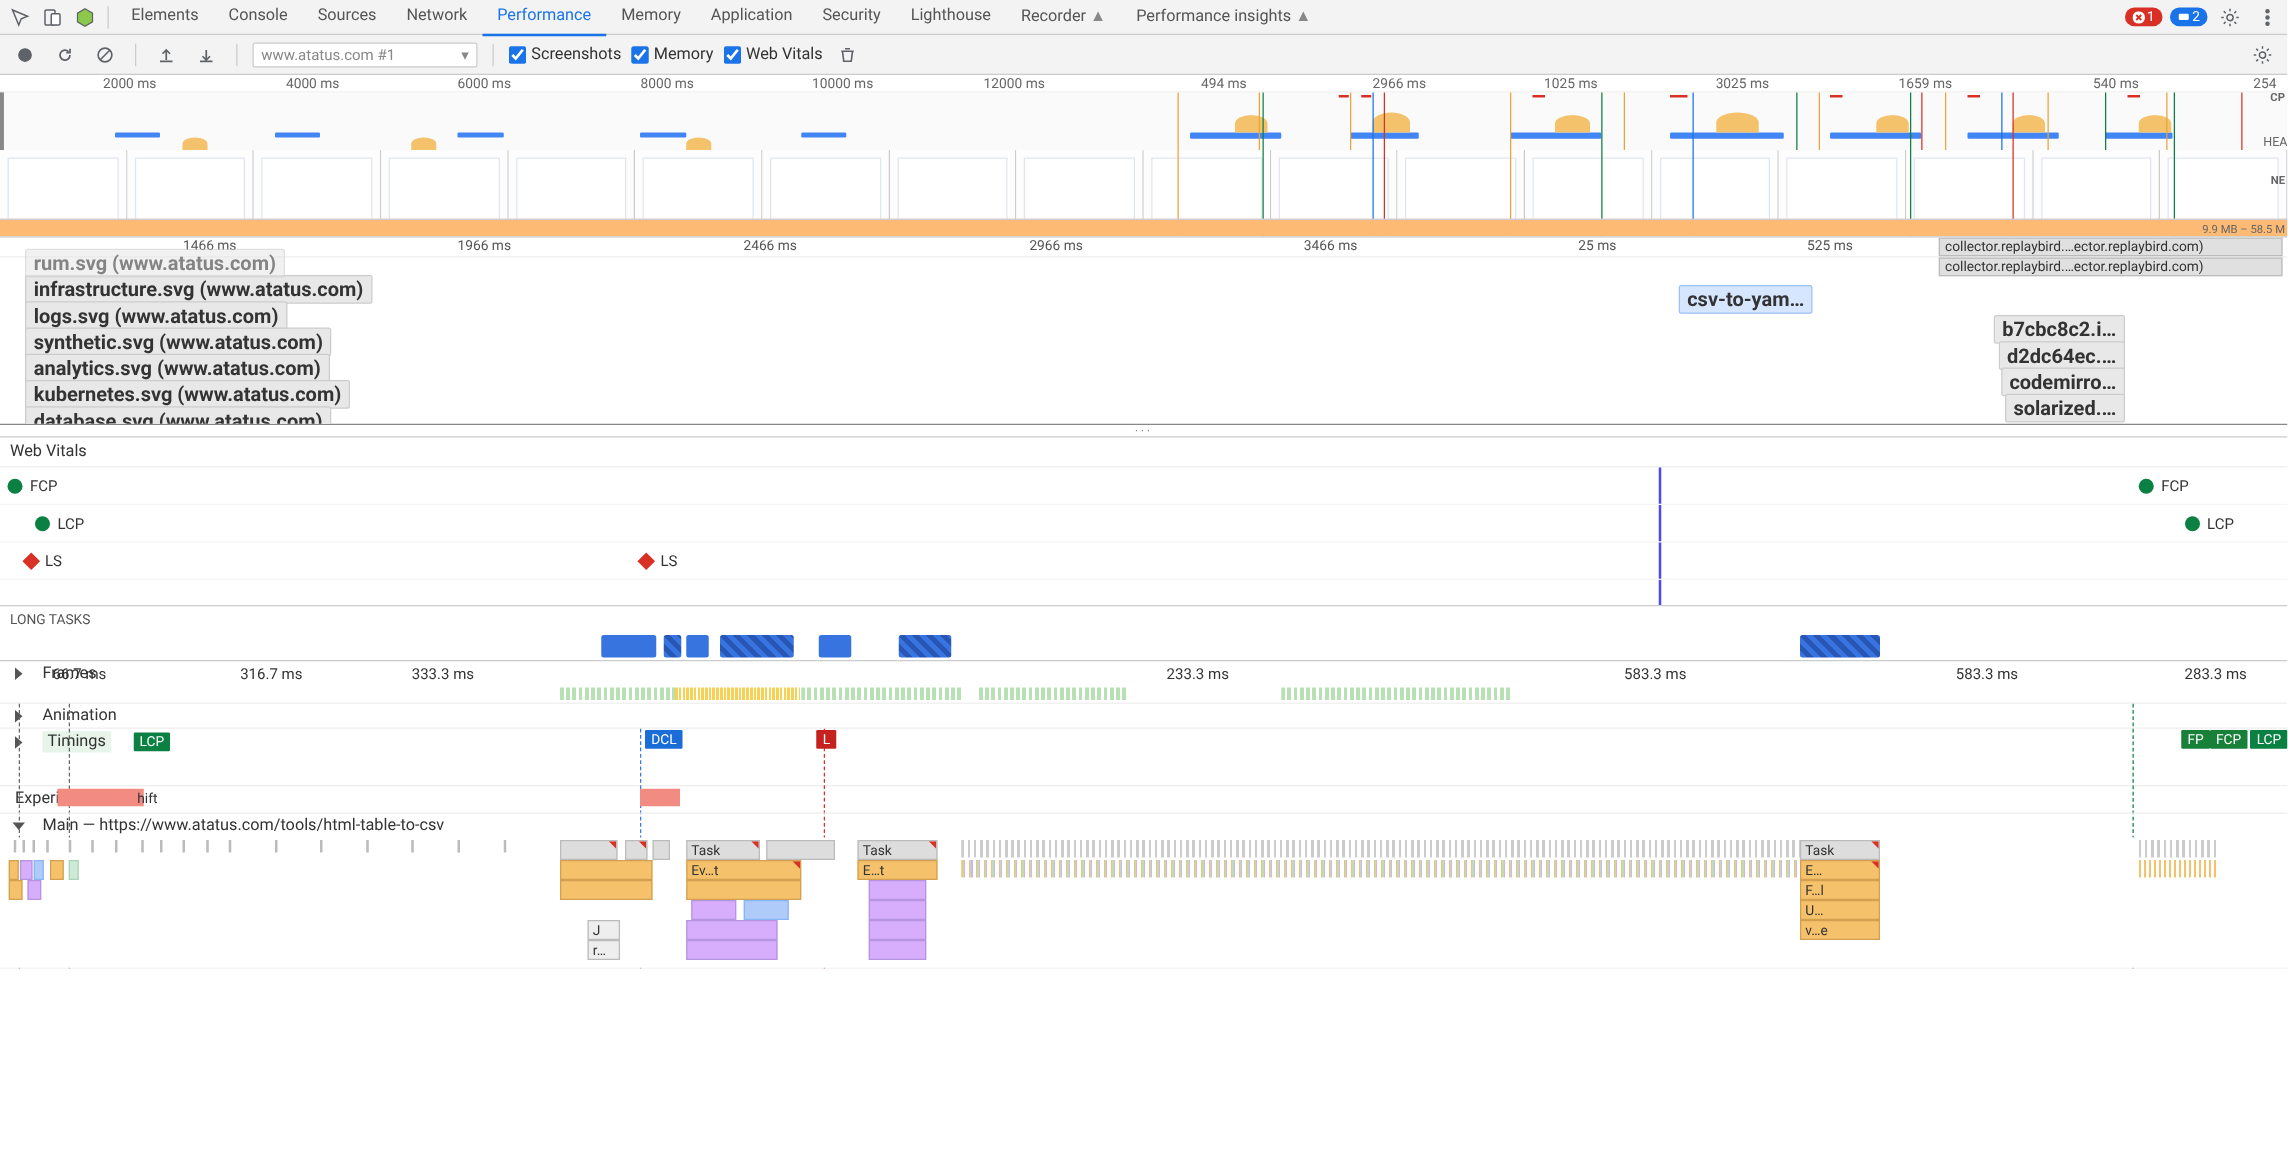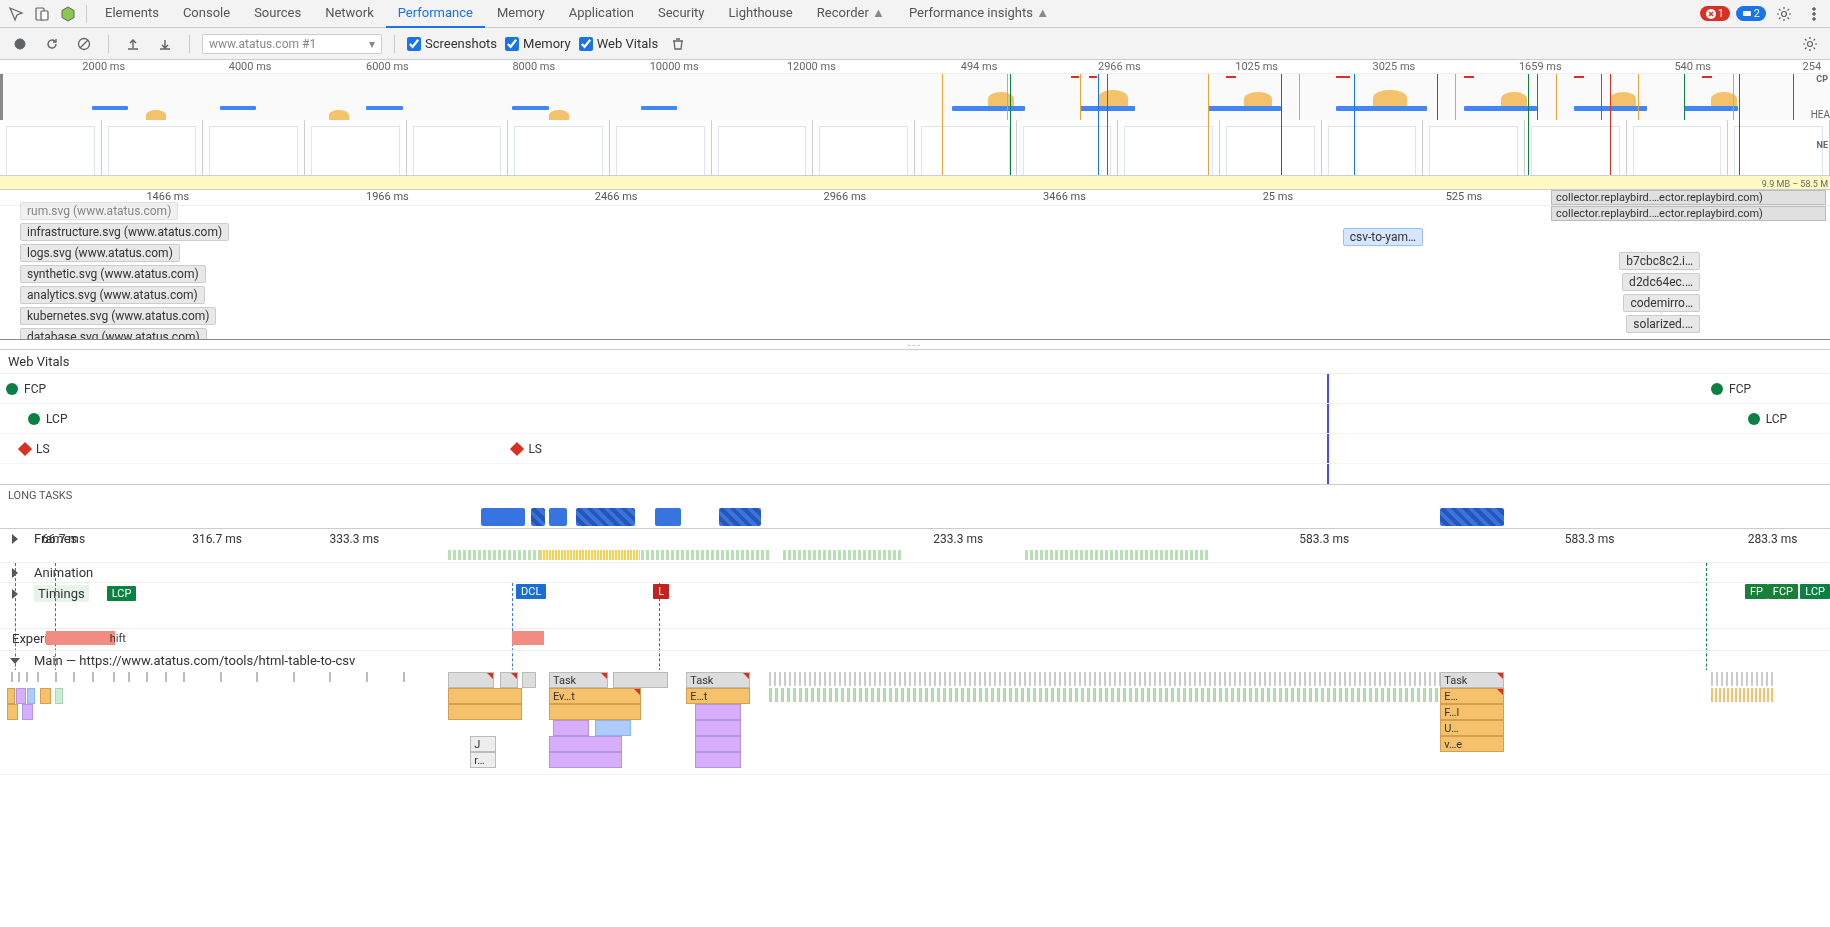--- a/index.html
+++ b/index.html
@@ -28,28 +28,28 @@
 .cpu-hill{position:absolute;bottom:0;width:20px;height:10px;background:#f4c26b;border-radius:50% 50% 0 0;}
 .vline{position:absolute;top:0;bottom:0;width:1px;}
 .vl-o{background:#e8a33d;}
 .vl-g{background:#0b8043;}
 .vl-b{background:#1a73e8;}
 .vl-r{background:#d93025;}
 .filmstrip{height:70px;border-bottom:1px solid #ccc;display:flex;position:relative;background:#eef2f8;overflow:hidden;}
 .film-thumb{flex:1;border-right:1px solid #ccc;background:#fdfdfd;position:relative;min-width:0;}
 .film-thumb::after{content:"";position:absolute;top:6px;left:6px;right:6px;bottom:6px;background:#fff;border:1px solid #dfe5ee;}
 .film-bar{position:absolute;height:3px;background:#4b8bf5;bottom:2px;left:4px;right:40%;}
-.mem-strip{height:14px;position:absolute;bottom:0;left:0;right:0;background:#fef9c3;border-top:1px solid #ccd;}
+.mem-strip{height:14px;position:absolute;bottom:0;left:0;right:0;background:#fdba74;border-top:1px solid #ccd;}
 .mem-label{position:absolute;right:2px;bottom:0;font-size:9px;color:#666;}
 .network-pane{height:150px;border-bottom:1px solid #888;position:relative;overflow:hidden;}
 .net-ruler{height:16px;position:relative;border-bottom:1px solid #eee;padding-left:20px;}
 .net-ruler span{position:absolute;font-size:11px;color:#555;}
 .net-rows{padding-left:4px;position:relative;padding-top:2px;}
 .net-row{display:flex;align-items:center;height:21px;}
-.net-lbl{background:#e8e8e8;border:1px solid #ccc;border-radius:2px;padding:1px 6px;font-size:12px;white-space:nowrap;margin-left:16px;}
+.net-lbl{background:#e8e8e8;border:1px solid #ccc;border-radius:2px;padding:1px 6px;font-size:16px;white-space:nowrap;margin-left:16px;font-weight:bold;}
 .net-lbl.blue{background:#d6e6ff;border-color:#9bc0f5;}
 .drag-handle{height:10px;display:flex;align-items:center;justify-content:center;color:#888;border-bottom:1px solid #ccc;background:#fff;font-size:10px;letter-spacing:2px;}
 .wv-pane{border-bottom:1px solid #ccc;}
 .wv-header{padding:4px 8px;font-size:13px;color:#333;border-bottom:1px solid #eee;}
 .wv-body{position:relative;height:110px;}
 .wv-row{height:30px;display:flex;align-items:center;position:relative;border-bottom:1px solid #f5f5f5;}
 .wv-marker{display:flex;align-items:center;gap:6px;position:absolute;}
 .dot-g{width:12px;height:12px;border-radius:50%;background:#0b8043;}
 .dia-r{width:10px;height:10px;background:#d93025;transform:rotate(45deg);}
 .vt-line{position:absolute;top:0;bottom:0;width:2px;background:#4a4af4;left:72.5%;}

